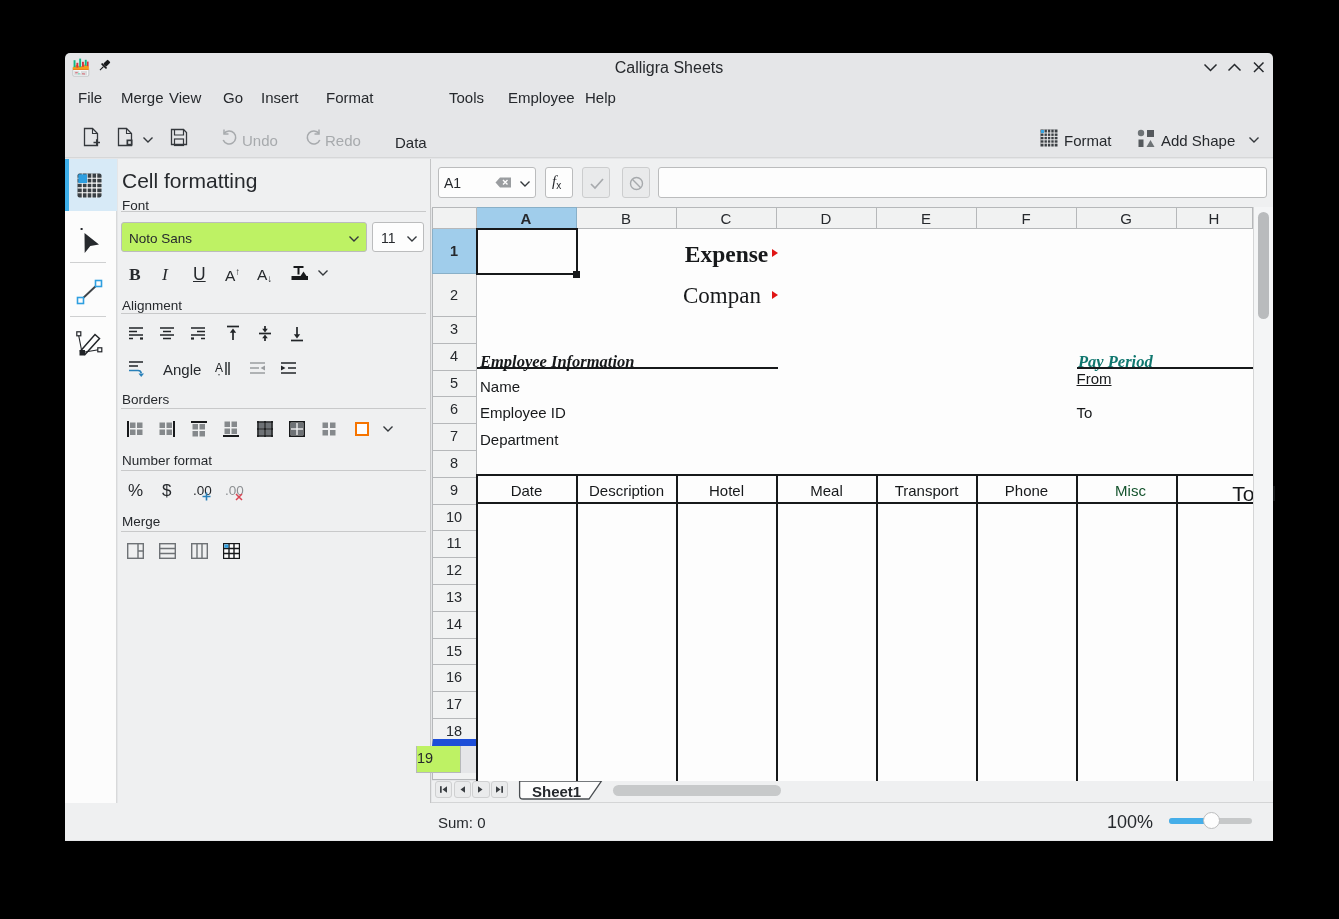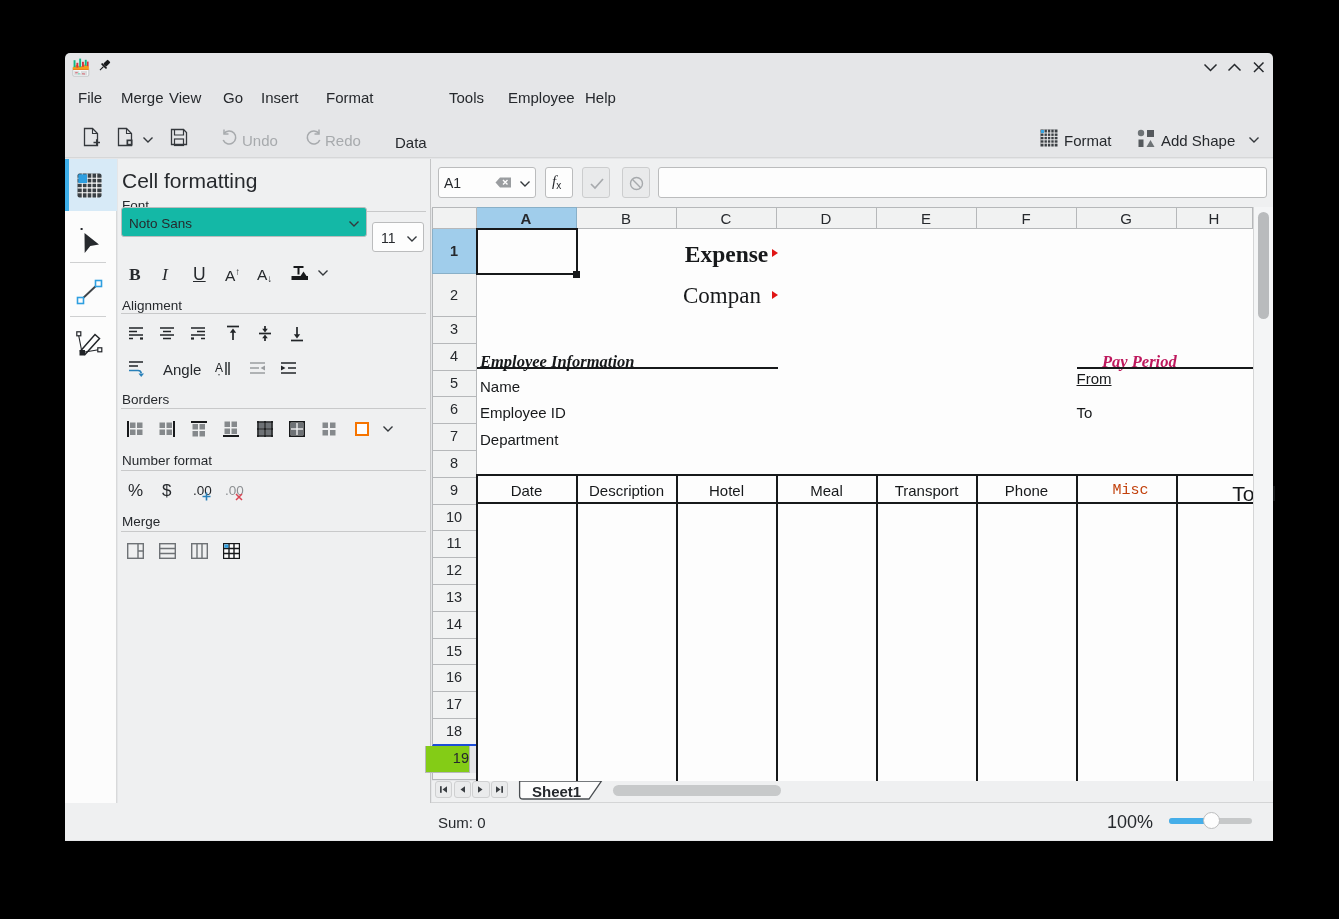--- a/index.html
+++ b/index.html
@@ -34,20 +34,21 @@
   </div>
   <div class="a" id="pin" style="left:32px;top:5px;width:15px;height:15px;">
     <svg width="15" height="15" viewBox="0 0 15 15">
       <g transform="rotate(45 7.5 7.5)">
         <rect x="5.4" y="1" width="4.2" height="6.2" rx="1" fill="#17191b"></rect>
         <rect x="3.9" y="7.2" width="7.2" height="1.8" rx="0.9" fill="#17191b"></rect>
         <rect x="7" y="9" width="1.1" height="5" fill="#17191b"></rect>
       </g>
     </svg>
   </div>
+  <div class="a t" style="left:0;top:6px;width:1208px;text-align:center;font-size:16px;">Calligra Sheets</div>
   <div class="a" style="left:1138px;top:7px;">
     <svg width="70" height="14" viewBox="0 0 70 14" fill="none" stroke="#26292d" stroke-width="1.5">
       <path d="M1.5 4.5 L7.5 10.5 L13.5 4.5"></path>
       <path d="M25.5 10.5 L31.5 4.5 L37.5 10.5"></path>
       <path d="M51 2.5 L60.5 12 M60.5 2.5 L51 12"></path>
     </svg>
   </div>
 
   <div class="a t" style="top:36px;left:0;width:1208px;height:26px;font-size:15px;">
     <span class="a" style="left:13px;">File</span>
@@ -172,21 +173,21 @@
       <rect x="21.8" y="16.8" width="4" height="4" fill="#fcfcfc" stroke="#212428" stroke-width="1.2"></rect>
     </svg>
   </div>
 
   <div class="a" style="left:53px;top:106px;width:312px;height:681px;background:#eff0f1;"></div>
   <div class="a" style="left:365px;top:106px;width:1px;height:645px;background:#c4c5c6;"></div>
   <div class="a t" style="left:57px;top:116px;font-size:21px;">Cell formatting</div>
   <div class="a t" style="left:57px;top:145px;font-size:13.5px;">Font</div>
   <div class="a" style="left:56px;top:158px;width:305px;border-top:1px solid #c8c9ca;"></div>
 
-  <div class="a" style="left:56px;top:154px;width:246px;height:30px;background:#14b8a6;border:1px solid #bbbcbd;border-radius:3px;">
+  <div class="a" style="left:56px;top:169px;width:246px;height:30px;background:#bef264;border:1px solid #bbbcbd;border-radius:3px;">
     <div class="a t" style="left:7px;top:7.5px;font-size:13.5px;">Noto Sans</div>
     <svg class="a" style="left:226px;top:12px;" width="12" height="8" viewBox="0 0 12 8" fill="none" stroke="#34383c" stroke-width="1.4">
         <path d="M1.5 1.5 L6 6 L10.5 1.5"></path>
       </svg>
   </div>
   <div class="a" style="left:307px;top:169px;width:52px;height:30px;background:#fdfdfd;border:1px solid #bbbcbd;border-radius:3px;">
     <div class="a t" style="left:8px;top:7px;font-size:14px;">11</div>
     <svg class="a" style="left:33px;top:12px;" width="12" height="8" viewBox="0 0 12 8" fill="none" stroke="#34383c" stroke-width="1.4">
         <path d="M1.5 1.5 L6 6 L10.5 1.5"></path>
       </svg>
@@ -436,29 +437,29 @@
   <div class="a" style="left:366.5px;top:398.00000000000006px;width:45px;height:26.8px;background:#f1f2f2;border-left:1px solid #b6b8ba;border-right:1px solid #b6b8ba;border-bottom:1px solid #b6b8ba;font-size:14.5px;font-weight:normal;color:#26292d;text-align:center;line-height:25.8px;overflow:hidden;">8</div>
   <div class="a" style="left:366.5px;top:424.80000000000007px;width:45px;height:26.8px;background:#f1f2f2;border-left:1px solid #b6b8ba;border-right:1px solid #b6b8ba;border-bottom:1px solid #b6b8ba;font-size:14.5px;font-weight:normal;color:#26292d;text-align:center;line-height:25.8px;overflow:hidden;">9</div>
   <div class="a" style="left:366.5px;top:451.6000000000001px;width:45px;height:26.8px;background:#f1f2f2;border-left:1px solid #b6b8ba;border-right:1px solid #b6b8ba;border-bottom:1px solid #b6b8ba;font-size:14.5px;font-weight:normal;color:#26292d;text-align:center;line-height:25.8px;overflow:hidden;">10</div>
   <div class="a" style="left:366.5px;top:478.4000000000001px;width:45px;height:26.8px;background:#f1f2f2;border-left:1px solid #b6b8ba;border-right:1px solid #b6b8ba;border-bottom:1px solid #b6b8ba;font-size:14.5px;font-weight:normal;color:#26292d;text-align:center;line-height:25.8px;overflow:hidden;">11</div>
   <div class="a" style="left:366.5px;top:505.2000000000001px;width:45px;height:26.8px;background:#f1f2f2;border-left:1px solid #b6b8ba;border-right:1px solid #b6b8ba;border-bottom:1px solid #b6b8ba;font-size:14.5px;font-weight:normal;color:#26292d;text-align:center;line-height:25.8px;overflow:hidden;">12</div>
   <div class="a" style="left:366.5px;top:532.0000000000001px;width:45px;height:26.8px;background:#f1f2f2;border-left:1px solid #b6b8ba;border-right:1px solid #b6b8ba;border-bottom:1px solid #b6b8ba;font-size:14.5px;font-weight:normal;color:#26292d;text-align:center;line-height:25.8px;overflow:hidden;">13</div>
   <div class="a" style="left:366.5px;top:558.8000000000001px;width:45px;height:26.8px;background:#f1f2f2;border-left:1px solid #b6b8ba;border-right:1px solid #b6b8ba;border-bottom:1px solid #b6b8ba;font-size:14.5px;font-weight:normal;color:#26292d;text-align:center;line-height:25.8px;overflow:hidden;">14</div>
   <div class="a" style="left:366.5px;top:585.6px;width:45px;height:26.8px;background:#f1f2f2;border-left:1px solid #b6b8ba;border-right:1px solid #b6b8ba;border-bottom:1px solid #b6b8ba;font-size:14.5px;font-weight:normal;color:#26292d;text-align:center;line-height:25.8px;overflow:hidden;">15</div>
   <div class="a" style="left:366.5px;top:612.4px;width:45px;height:26.8px;background:#f1f2f2;border-left:1px solid #b6b8ba;border-right:1px solid #b6b8ba;border-bottom:1px solid #b6b8ba;font-size:14.5px;font-weight:normal;color:#26292d;text-align:center;line-height:25.8px;overflow:hidden;">16</div>
   <div class="a" style="left:366.5px;top:639.1999999999999px;width:45px;height:26.8px;background:#f1f2f2;border-left:1px solid #b6b8ba;border-right:1px solid #b6b8ba;border-bottom:1px solid #b6b8ba;font-size:14.5px;font-weight:normal;color:#26292d;text-align:center;line-height:25.8px;overflow:hidden;">17</div>
-  <div class="a" style="left:366.5px;top:665.9999999999999px;width:45px;height:26.8px;background:#f1f2f2;border-left:1px solid #b6b8ba;border-right:1px solid #b6b8ba;border-bottom:2px solid #1d4ed8;font-size:14.5px;font-weight:normal;color:#26292d;text-align:center;line-height:25.8px;overflow:hidden;">18</div>
-  <div class="a" style="left:360px;top:692.7999999999998px;width:45px;height:26.8px;background:#84cc16;border-left:1px solid #b6b8ba;border-right:1px solid #b6b8ba;border-bottom:1px solid #b6b8ba;font-size:14.5px;font-weight:normal;color:#26292d;text-align:right;line-height:25.8px;overflow:hidden;">19</div>
+  <div class="a" style="left:366.5px;top:665.9999999999999px;width:45px;height:26.8px;background:#f1f2f2;border-left:1px solid #b6b8ba;border-right:1px solid #b6b8ba;border-bottom:7px solid #1d4ed8;font-size:14.5px;font-weight:normal;color:#26292d;text-align:center;line-height:25.8px;overflow:hidden;">18</div>
+  <div class="a" style="left:351px;top:692.7999999999998px;width:45px;height:26.8px;background:#bef264;border-left:1px solid #b6b8ba;border-right:1px solid #b6b8ba;border-bottom:1px solid #b6b8ba;font-size:14.5px;font-weight:normal;color:#26292d;text-align:left;line-height:25.8px;overflow:hidden;">19</div>
   <div class="a" style="left:366.5px;top:719.5999999999998px;width:45px;height:7.900000000000205px;background:#f1f2f2;border-left:1px solid #b6b8ba;border-right:1px solid #b6b8ba;border-bottom:1px solid #b6b8ba;font-size:14.5px;font-weight:normal;color:#26292d;text-align:center;line-height:26px;overflow:hidden;">20</div>
   <div class="a" style="left:611.5px;top:188px;width:100px;text-align:center;font-family:'Liberation Serif',serif;font-weight:bold;font-size:23.5px;color:#17191b;">Expense</div>
   <div class="a" style="left:706.5px;top:195.5px;width:0;height:0;border-top:4px solid transparent;border-bottom:4px solid transparent;border-left:6.5px solid #e01515;"></div>
   <div class="a" style="left:607px;top:230px;width:100px;text-align:center;font-family:'Liberation Serif',serif;font-size:23px;color:#17191b;">Compan</div>
   <div class="a" style="left:706.5px;top:238px;width:0;height:0;border-top:4px solid transparent;border-bottom:4px solid transparent;border-left:6.5px solid #e01515;"></div>
   <div class="a" style="left:415px;top:299px;font-family:'Liberation Serif',serif;font-weight:bold;font-style:italic;font-size:16.5px;color:#17191b;">Employee Information</div>
-  <div class="a" style="left:1013px;top:299px;font-family:'Liberation Serif',serif;font-weight:bold;font-style:italic;font-size:16.5px;color:#be185d;margin-left:24px;">Pay Period</div>
+  <div class="a" style="left:1013px;top:299px;font-family:'Liberation Serif',serif;font-weight:bold;font-style:italic;font-size:16.5px;color:#0f766e;">Pay Period</div>
   <div class="a" style="left:411.5px;top:314.3px;width:301.5px;height:1.6px;background:#17191b;"></div>
   <div class="a" style="left:1011.5px;top:314.3px;width:176.0px;height:1.6px;background:#17191b;"></div>
   <div class="a" style="left:415px;top:324.5px;font-size:15px;color:#17191b;">Name</div>
   <div class="a" style="left:415px;top:351.3px;font-size:15px;color:#17191b;">Employee ID</div>
   <div class="a" style="left:415px;top:378.1px;font-size:15px;color:#17191b;">Department</div>
   <div class="a" style="left:1011.5px;top:317px;width:98px;text-align:left;font-size:15px;color:#17191b;text-decoration:underline;">From</div>
   <div class="a" style="left:1011.5px;top:351.3px;width:98px;text-align:left;font-size:15px;color:#17191b;">To</div>
   <div class="a" style="left:411.5px;top:420.5px;width:776.0px;height:2.2px;background:#17191b;"></div>
   <div class="a" style="left:411.5px;top:449.2px;width:776.0px;height:2.2px;background:#17191b;"></div>
   <div class="a" style="left:410.5px;top:420.5px;width:2px;height:307.0px;background:#17191b;"></div>
@@ -468,21 +469,21 @@
   <div class="a" style="left:810.5px;top:420.5px;width:2px;height:307.0px;background:#17191b;"></div>
   <div class="a" style="left:910.5px;top:420.5px;width:2px;height:307.0px;background:#17191b;"></div>
   <div class="a" style="left:1010.5px;top:420.5px;width:2px;height:307.0px;background:#17191b;"></div>
   <div class="a" style="left:1110.5px;top:420.5px;width:2px;height:307.0px;background:#17191b;"></div>
   <div class="a" style="left:411.5px;top:428.5px;width:100px;text-align:center;font-size:15px;color:#17191b;">Date</div>
   <div class="a" style="left:511.5px;top:428.5px;width:100px;text-align:center;font-size:15px;color:#17191b;">Description</div>
   <div class="a" style="left:611.5px;top:428.5px;width:100px;text-align:center;font-size:15px;color:#17191b;">Hotel</div>
   <div class="a" style="left:711.5px;top:428.5px;width:100px;text-align:center;font-size:15px;color:#17191b;">Meal</div>
   <div class="a" style="left:811.5px;top:428.5px;width:100px;text-align:center;font-size:15px;color:#17191b;">Transport</div>
   <div class="a" style="left:911.5px;top:428.5px;width:100px;text-align:center;font-size:15px;color:#17191b;">Phone</div>
-  <div class="a" style="left:1011.5px;top:428.5px;width:108px;text-align:center;font-size:15px;color:#c2410c;font-family:Liberation Mono, monospace;">Misc</div>
+  <div class="a" style="left:1011.5px;top:428.5px;width:108px;text-align:center;font-size:15px;color:#14532d;">Misc</div>
   <div class="a" style="left:1111.5px;top:428.5px;width:100px;text-align:right;font-size:21px;color:#17191b;">Total</div>
   <div class="a" style="left:410.5px;top:175px;width:102px;height:47px;border:2px solid #17191b;background:#fdfdfd;"></div>
   <div class="a" style="left:508px;top:218px;width:7px;height:7px;background:#17191b;"></div>
   <div class="a" style="left:1187.5px;top:154px;width:20.5px;height:573.5px;background:#f4f5f6;border-left:1px solid #d4d5d6;"></div>
   <div class="a" style="left:1192.5px;top:159px;width:11px;height:107px;border-radius:5.5px;background:#b9bbbd;"></div>
 
   <div class="a" style="left:366.5px;top:727.5px;width:841.5px;height:21.5px;background:#eff0f1;"></div>
   <div class="a" style="left:369.7px;top:728.3px;width:17.3px;height:16.4px;background:#eaebec;border:1px solid #cfd0d1;border-radius:3px;">
       <svg width="15" height="15" viewBox="0 0 15 15">
         <path d="M11 4.2 L6.5 7.5 L11 10.8 Z" fill="#3a3e42"></path>

